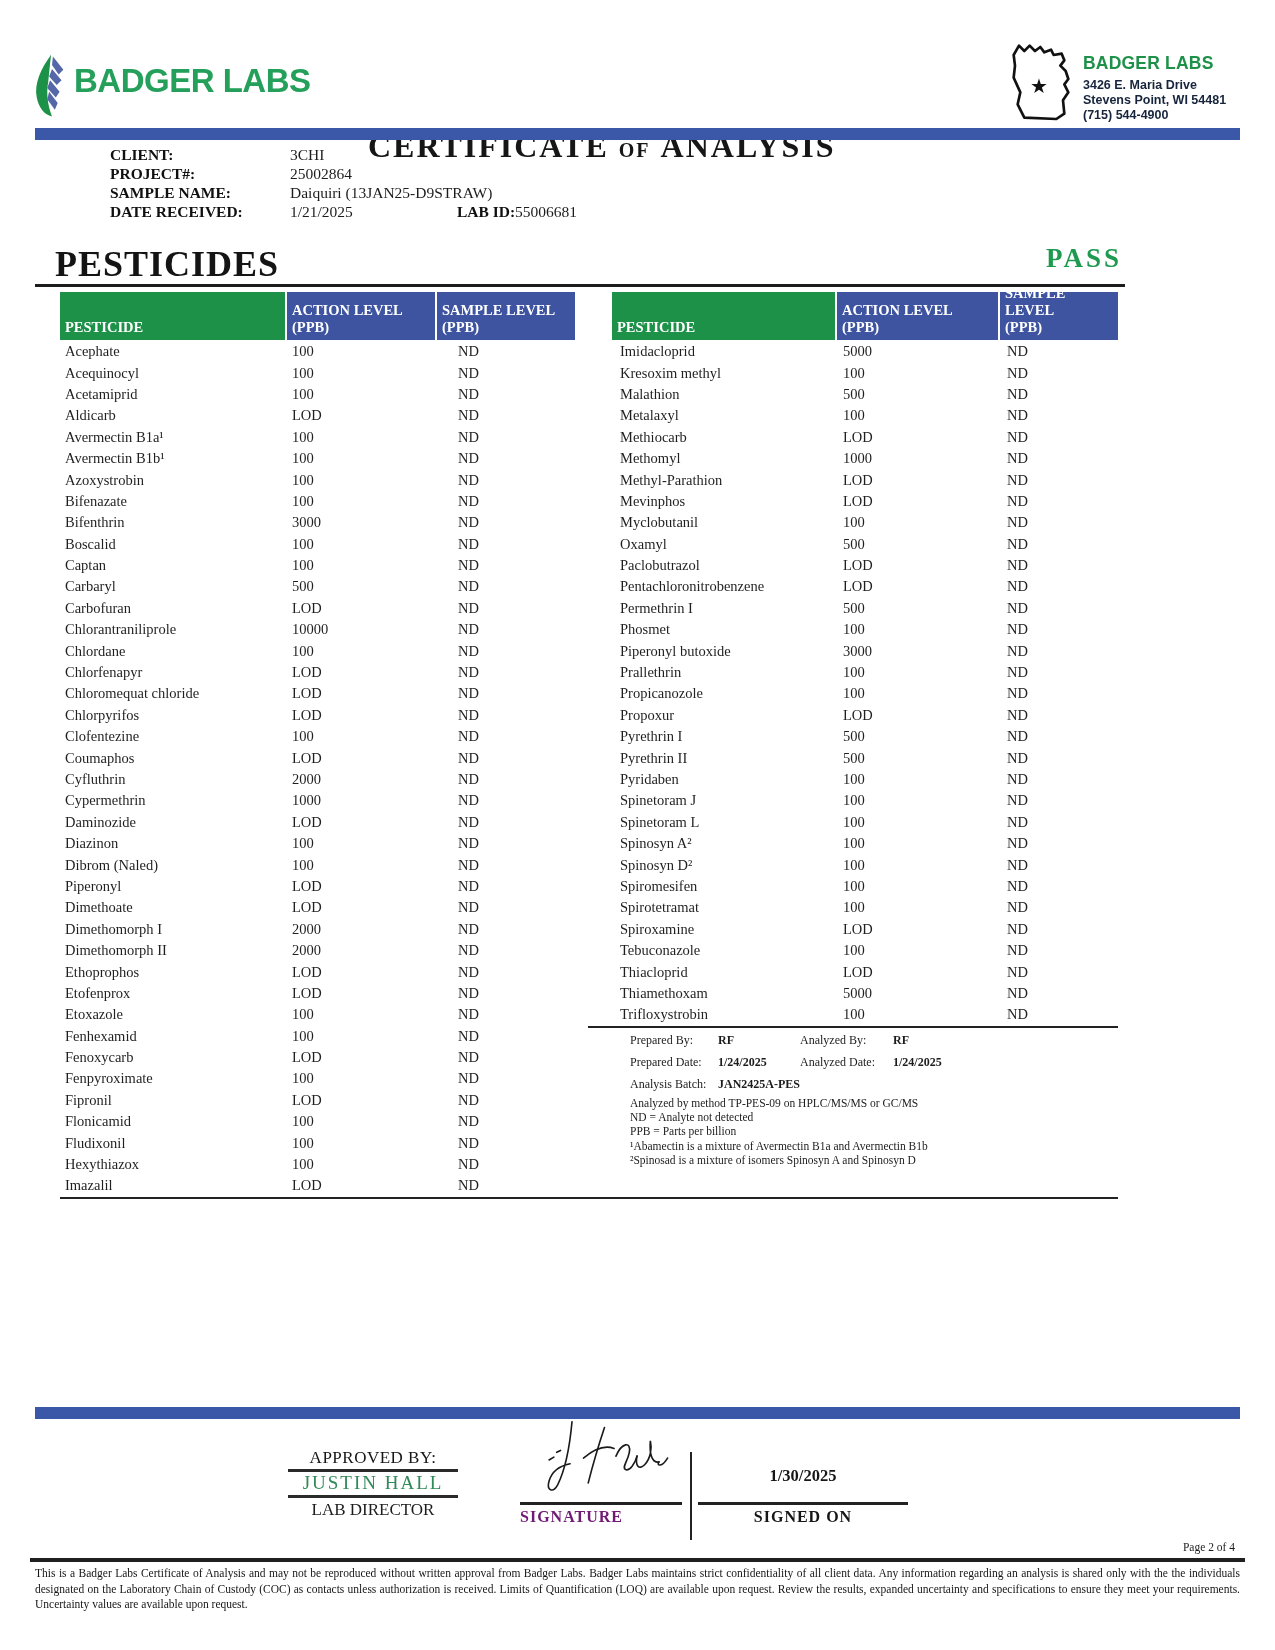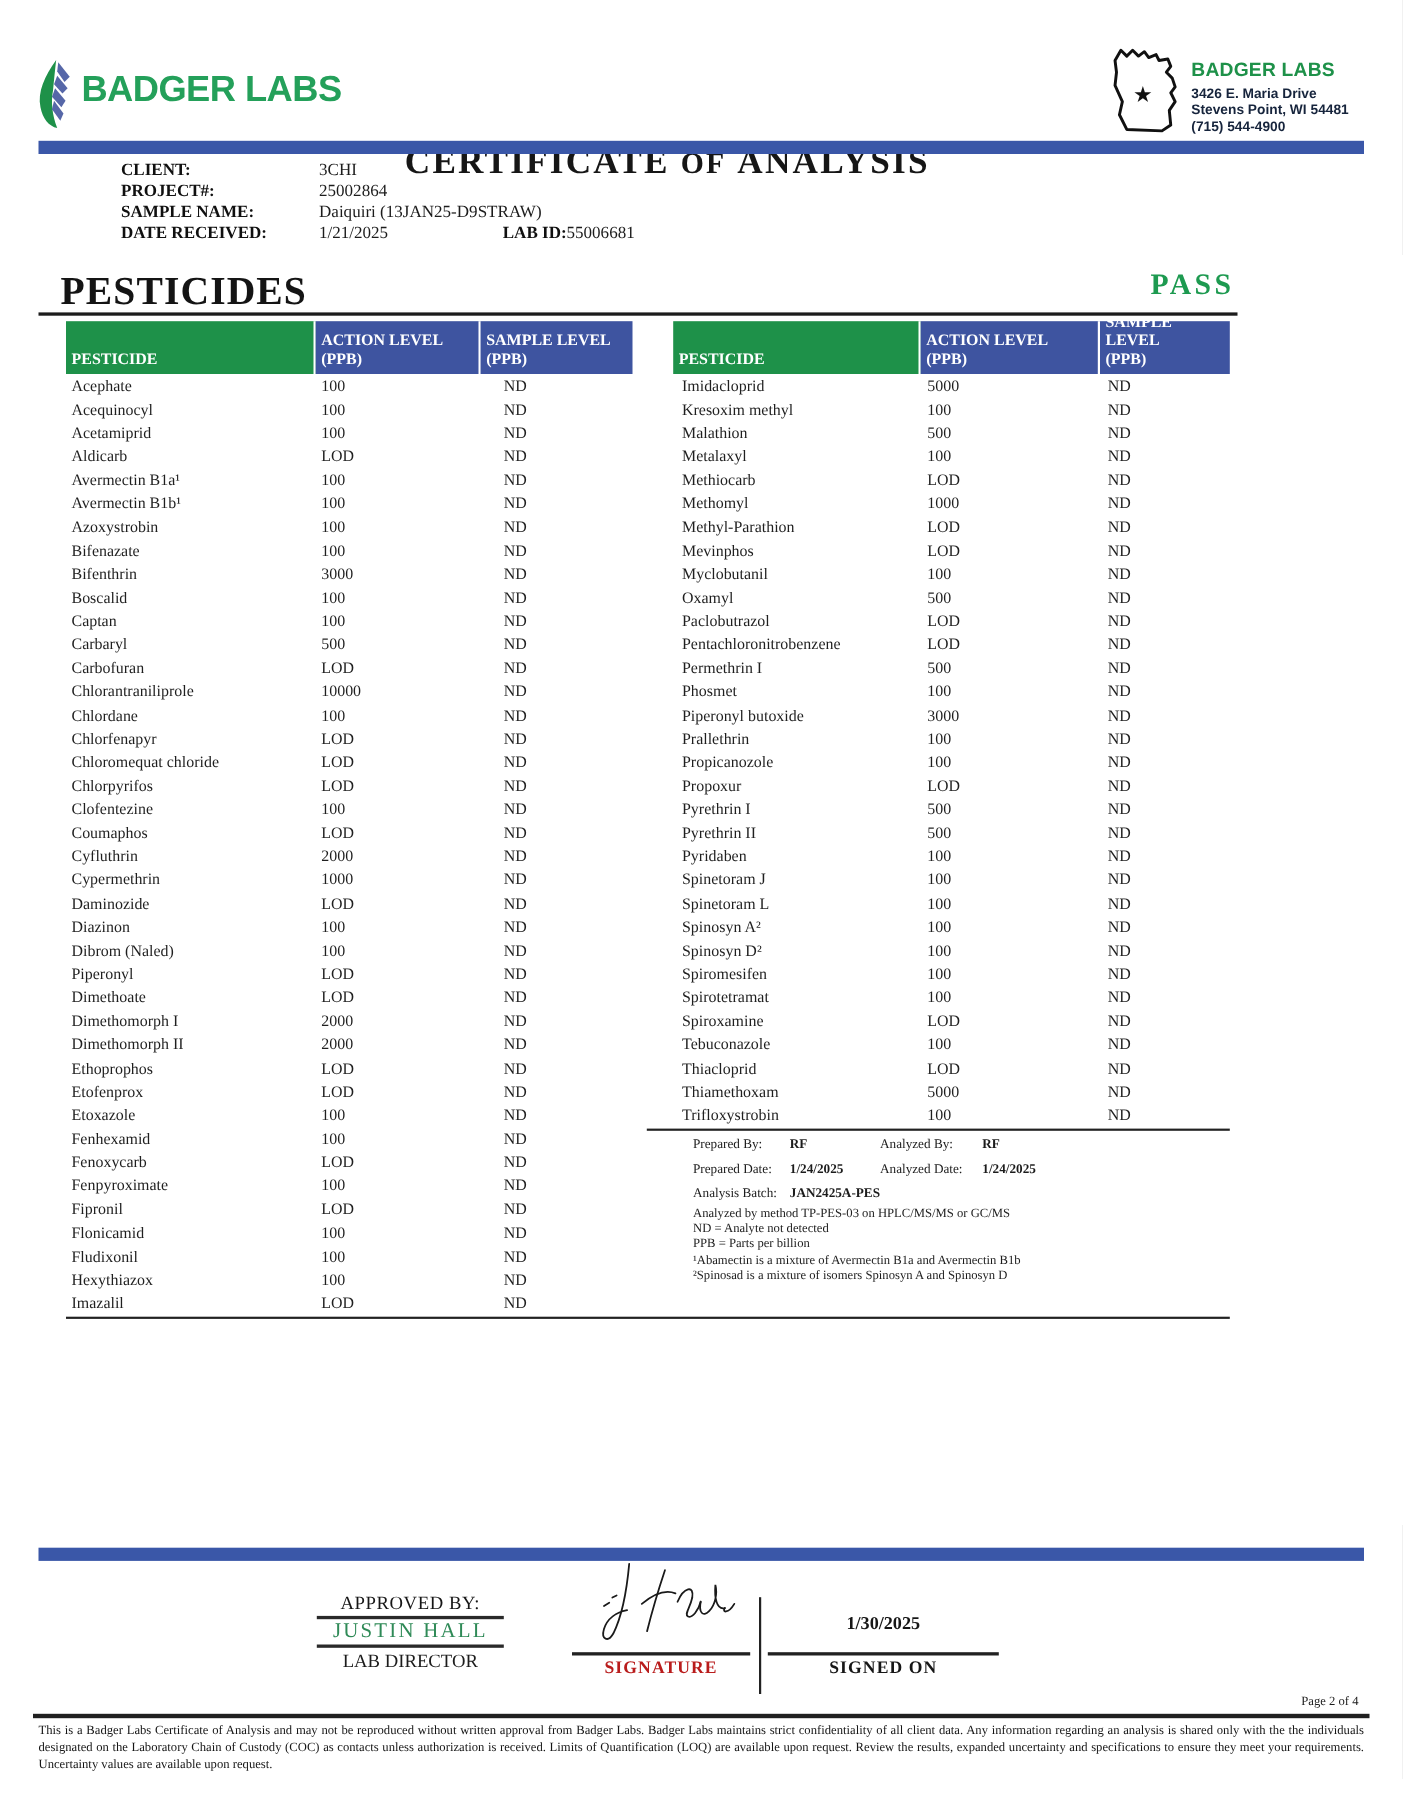--- a/index.html
+++ b/index.html
@@ -10,21 +10,21 @@
   }
   .abs{position:absolute;}
 
   
   #leaf-logo{left:33px; top:52px;}
   #brand-left{left:74px; top:62px; font-family:"Liberation Sans","DejaVu Sans",sans-serif;
     font-size:33px; font-weight:700; letter-spacing:-0.5px; color:#24A05A;}
   #doc-title{left:368px; top:80px; display:flex; align-items:baseline; gap:10px;
     font-weight:700; letter-spacing:2px; color:#161616;}
   #doc-title .big{font-size:32px;margin-top:48px;}
-  #doc-title .small{font-size:27px;}
+  #doc-title .small{font-size:20px;}
   #wisconsin{left:1003px; top:41px;}
   #wi-star{left:1030px; top:74px; font-size:20px; color:#111;}
   #brand-right{left:1083px; top:53px; font-family:"Liberation Sans","DejaVu Sans",sans-serif;
     font-size:17.5px; font-weight:700; color:#1E9149; letter-spacing:0.2px;}
   .addr{left:1083px; font-family:"Liberation Sans","DejaVu Sans",sans-serif;
     font-size:12.5px; font-weight:700; color:#16243c;}
   #addr1{top:78px;} #addr2{top:93px;} #addr3{top:108px;}
   #bar-top{left:35px; top:128px; width:1205px; height:12px; background:#3A57A8;}
 
   
@@ -84,22 +84,22 @@
   #bar-bottom{left:35px; top:1407px; width:1205px; height:12px; background:#3A57A8;}
   #approved-block{left:283px; top:1448px; width:180px; text-align:center;}
   #approved-by{font-size:17px; letter-spacing:0.5px; color:#161616;}
   #appr-line1{left:288px; top:1469px; width:170px; height:3px; background:#2a2a2a;}
   #approver-name{left:283px; top:1472px; width:180px; text-align:center;
     font-size:19px; letter-spacing:2px; color:#2F8A57;}
   #appr-line2{left:288px; top:1495px; width:170px; height:3px; background:#2a2a2a;}
   #approver-title{left:283px; top:1500px; width:180px; text-align:center; font-size:17px; color:#1c1c1c;}
   #signature-svg{left:540px; top:1416px;}
   #sig-line{left:520px; top:1502px; width:162px; height:2.5px; background:#222;}
-  #sig-label{left:520px; top:1508px; width:162px; text-align:center;
-    font-size:16px; font-weight:700; letter-spacing:1px; color:#b91c1c;}
+  #sig-label{left:520px; top:1508px; width:162px; text-align:left;
+    font-size:16px; font-weight:700; letter-spacing:1px; color:#701a75;}
   #sig-divider{left:690px; top:1452px; width:2px; height:88px; background:#222;}
   #signed-date{left:698px; top:1466px; width:210px; text-align:center;
     font-size:16.5px; font-weight:700; color:#161616;}
   #date-line{left:698px; top:1502px; width:210px; height:2.5px; background:#222;}
   #signed-on-label{left:698px; top:1508px; width:210px; text-align:center;
     font-size:16px; font-weight:700; letter-spacing:1px; color:#161616;}
   #page-num{left:1100px; top:1541px; width:135px; text-align:right; font-size:11.5px; color:#1c1c1c;}
   #footer-rule{left:30px; top:1558px; width:1215px; height:4px; background:#202020;}
   #disclaimer{left:35px; top:1566px; width:1205px; font-size:11.5px; line-height:15.5px;
     text-align:justify; color:#161616;}
@@ -548,21 +548,21 @@
   <div id="n1a" class="abs nlabel">Prepared By:</div>
   <div id="n1b" class="abs nvalue">RF</div>
   <div id="n1c" class="abs nlabel">Analyzed By:</div>
   <div id="n1d" class="abs nvalue">RF</div>
   <div id="n2a" class="abs nlabel">Prepared Date:</div>
   <div id="n2b" class="abs nvalue">1/24/2025</div>
   <div id="n2c" class="abs nlabel">Analyzed Date:</div>
   <div id="n2d" class="abs nvalue">1/24/2025</div>
   <div id="n3a" class="abs nlabel">Analysis Batch:</div>
   <div id="n3b" class="abs nvalue">JAN2425A-PES</div>
-  <div id="note0" class="abs note">Analyzed by method TP-PES-03 on HPLC/MS/MS or GC/MS</div>
+  <div id="note0" class="abs note">Analyzed by method TP-PES-09 on HPLC/MS/MS or GC/MS</div>
   <div id="note1" class="abs note">ND = Analyte not detected</div>
   <div id="note2" class="abs note">PPB = Parts per billion</div>
   <div id="note3" class="abs note">¹Abamectin is a mixture of Avermectin B1a and Avermectin B1b</div>
   <div id="note4" class="abs note">²Spinosad is a mixture of isomers Spinosyn A and Spinosyn D</div>
 
   <div id="bar-bottom" class="abs"></div>
 
   <div id="approved-block" class="abs">
     <span id="approved-by">APPROVED BY:</span>
   </div>

